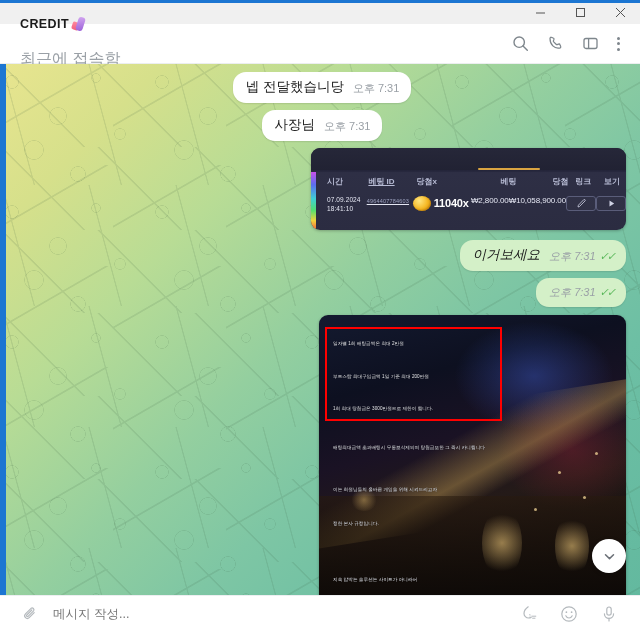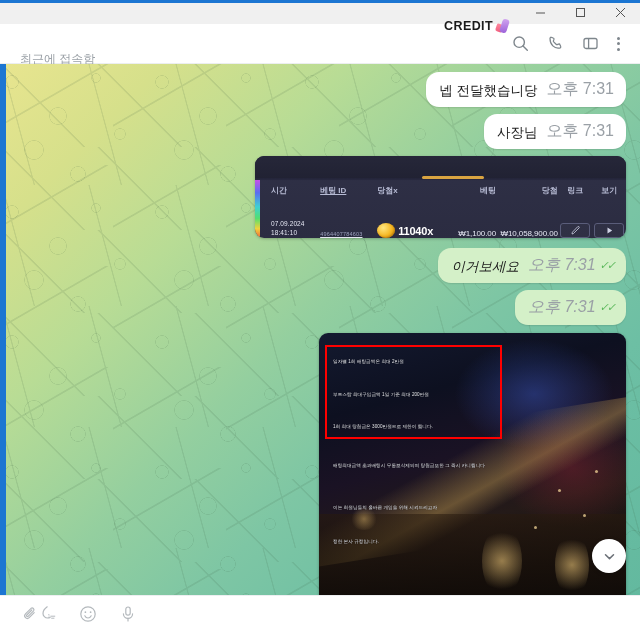--- a/index.html
+++ b/index.html
@@ -40,39 +40,39 @@
     position: absolute; top: 24px; left: 0;
     width: 640px; height: 40px;
     background: #ffffff;
     display: flex; align-items: center;
     border-bottom: 1px solid #eceef0;
   }
   .header-left { padding-left: 20px; flex: 1; }
   .header-title {
     font-size: 12.5px; font-weight: bold; color: #1b1b1b;
     letter-spacing: 0.4px;
-    display: flex; align-items: center; gap: 3px; justify-content: flex-end;
+    display: flex; align-items: center; gap: 3px;
   }
   .logo-glyph {
     display: inline-block; width: 16px; height: 14px; position: relative;
   }
   .logo-glyph .p1 {
     position: absolute; left: 5px; top: 0;
     width: 7px; height: 14px; border-radius: 3px;
     background: linear-gradient(160deg,#d3a7f0,#9a5fd8);
     transform: rotate(18deg);
   }
   .logo-glyph .p2 {
     position: absolute; left: 0px; top: 5px;
     width: 7px; height: 8px; border-radius: 2px;
     background: linear-gradient(160deg,#ff8ba0,#f05a7a);
     transform: rotate(18deg);
   }
   .header-sub {
-    font-size: 12px; color: #9aa0a6; margin-top: 18px;
+    font-size: 16px; color: #9aa0a6; margin-top: 18px;
   }
   .header-icons {
     display: flex; align-items: center; gap: 18px; padding-right: 20px;
   }
   .hicon { color: #7e868c; display: flex; align-items: center; }
   .hicon svg { display: block; }
   .dots { display: flex; flex-direction: column; gap: 2.5px; align-items: center; }
   .dots i { width: 3px; height: 3px; border-radius: 50%; background: #7e868c; display: block; }
 
   
@@ -115,41 +115,41 @@
   }
   .left-strip {
     position: absolute; top: 0; left: 0; width: 6px; height: 100%;
     background: #1c76d2; z-index: 6;
   }
 
   .msgs { position: relative; z-index: 3; padding: 8px 14px 0 18px; }
 
   
   .row { display: flex; margin-bottom: 7px; }
-  .row.left { justify-content: flex-end; }
+  .row.left { justify-content: center; }
   .row.right { justify-content: flex-end; }
   .bubble {
     background: #ffffff;
     border-radius: 13px;
     padding: 7px 12px 7px 13px;
     display: flex; align-items: flex-end; gap: 9px;
     box-shadow: 0 1px 1.5px rgba(0,0,0,0.10);
     max-width: 420px;
   }
   .bubble.out { background: #d4f0c8; font-style: italic; }
   .btext { font-size: 13.5px; color: #1b1b1b; line-height: 1.25; }
   .bmeta { display: flex; align-items: center; gap: 4px; white-space: nowrap; }
-  .btime { font-size: 16px; color: #9aa0a6; }
+  .btime { font-size: 11px; color: #9aa0a6; }
   .ticks { color: #5bb85b; font-size: 11px; letter-spacing: -2px; }
 
   
   .panel-row { display: flex; justify-content: flex-end; margin: 6px 0 10px 0; }
   .panel {
     position: relative;
-    width: 371px; height: 82px;
+    width: 315px; height: 82px;
     border-radius: 9px;
     overflow: hidden;
     background: linear-gradient(180deg,#2a2b42 0%,#24253a 28%,#2e2f45 30%,#2b2c41 100%);
     box-shadow: 0 1px 3px rgba(0,0,0,0.25);
   }
   .panel-top {
     position: absolute; top: 0; left: 0; width: 100%; height: 22px;
     background: linear-gradient(180deg,#262739,#212233);
   }
   .panel-tab {
@@ -162,21 +162,21 @@
     width: 5px; height: 58px;
     background: linear-gradient(180deg,#c850e8 0%,#5a6ef0 22%,#3fd0d4 46%,#52e070 66%,#f2d23c 84%,#f0603c 100%);
   }
   .thead {
     position: absolute; top: 22px; left: 0; width: 100%; height: 24px;
     display: flex; align-items: center;
     color: #b7bbd4; font-size: 8px; font-weight: bold;
   }
   .trow {
     position: absolute; top: 48px; left: 0; width: 100%; height: 34px;
-    display: flex; align-items: flex-end;
+    display: flex; align-items: flex-start;
     color: #e4e6f2; font-size: 8px;
   }
   .c-time   { width: 78px; padding-left: 16px; }
   .c-id     { width: 72px; text-decoration: underline; }
   .c-mult   { width: 88px; }
   .c-bet    { width: 62px; text-align: right; }
   .c-win    { width: 78px; text-align: right; }
   .c-link   { width: 44px; text-align: center; }
   .c-view   { width: 42px; text-align: center; }
   .timestamp-small { font-size: 6.5px; line-height: 1.35; letter-spacing: 0.1px; }
@@ -404,21 +404,21 @@
             </div>
             <div class="c-id">
               <span class="betid">4964407784603</span>
             </div>
             <div class="c-mult">
               <span class="mult-cell">
                 <span class="coin"></span>
                 <span class="mult-val">11040x</span>
               </span>
             </div>
-            <div class="c-bet money">₩1,100.00</div>
+            <div class="c-bet money">₩2,800.00</div>
             <div class="c-win money">₩10,058,900.00</div>
             <div class="c-link">
               <span class="tbtn">
                 <svg width="9" height="9" viewBox="0 0 9 9" fill="none">
                     <path d="M1 8l1.4-.4L8 2a.9.9 0 00-1.3-1.3L1.4 6.2 1 8z" stroke="#cfd2e4" stroke-width="0.8" stroke-linejoin="round"></path>
                   </svg>
               </span>
             </div>
             <div class="c-view">
               <span class="tbtn">
@@ -483,20 +483,21 @@
       </svg>
     </div>
   </div>
 
   <div class="composer">
     <div class="clip">
       <svg width="17" height="17" viewBox="0 0 17 17" fill="none">
         <path d="M12.2 7.6l-5 5a2.6 2.6 0 01-3.7-3.7l5.6-5.6a1.8 1.8 0 012.5 2.5l-5.5 5.5a.9.9 0 01-1.3-1.3l5-5" stroke="#b4b9bd" stroke-width="1.2" stroke-linecap="round" stroke-linejoin="round"></path>
       </svg>
     </div>
+    <input class="compose-input" type="text" placeholder="메시지 작성..." style="">
     <div class="comp-icons">
       <div>
         <svg width="18" height="18" viewBox="0 0 18 18" fill="none">
           <path d="M8.2 1.8C5.4 3.8 4 6 4 8.4a4.6 4.6 0 004.6 4.6c1 0 1.8-.2 2.5-.6" stroke="#b4b9bd" stroke-width="1.2" stroke-linecap="round"></path>
           <text x="8.4" y="13.4" font-size="5.2" fill="#b4b9bd" font-family="Liberation Sans, sans-serif">1</text>
           <line x1="11.4" y1="11.2" x2="16.2" y2="11.2" stroke="#b4b9bd" stroke-width="1"></line>
           <line x1="12.2" y1="13.2" x2="15.4" y2="13.2" stroke="#b4b9bd" stroke-width="1"></line>
         </svg>
       </div>
       <div>

